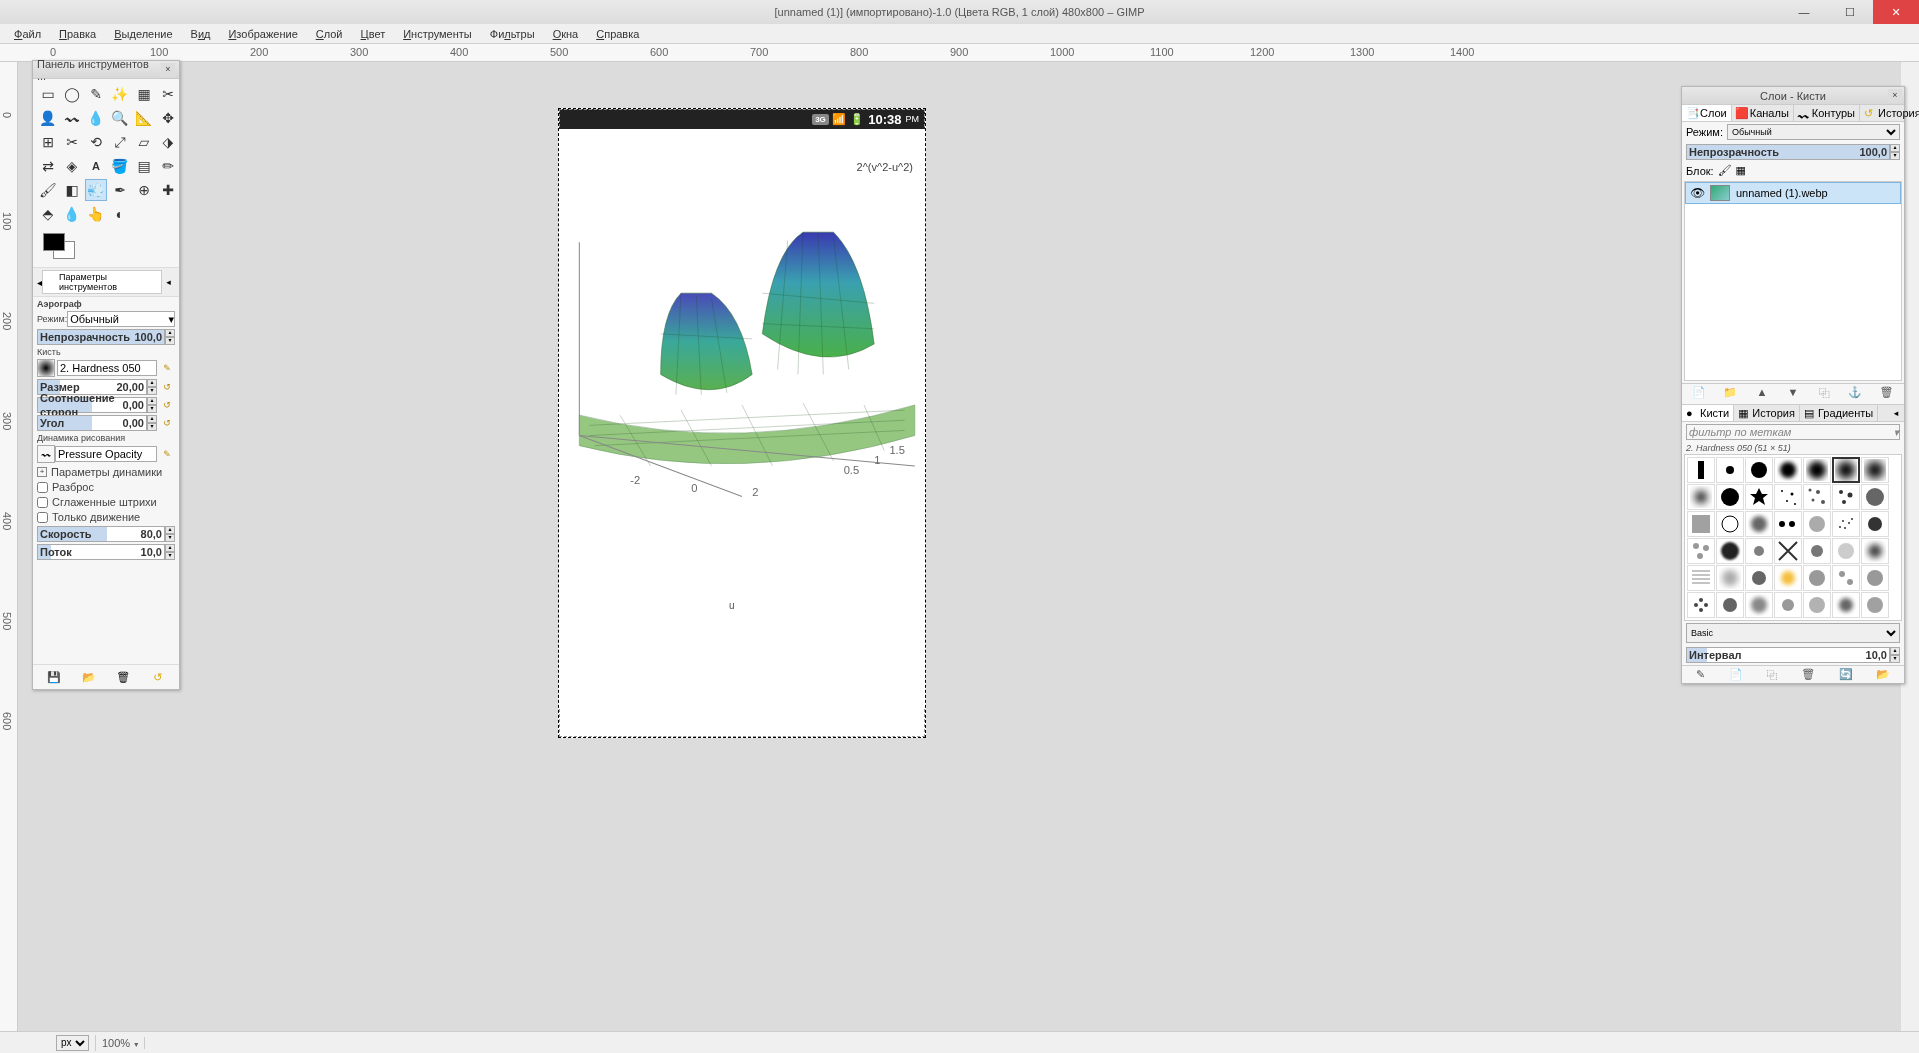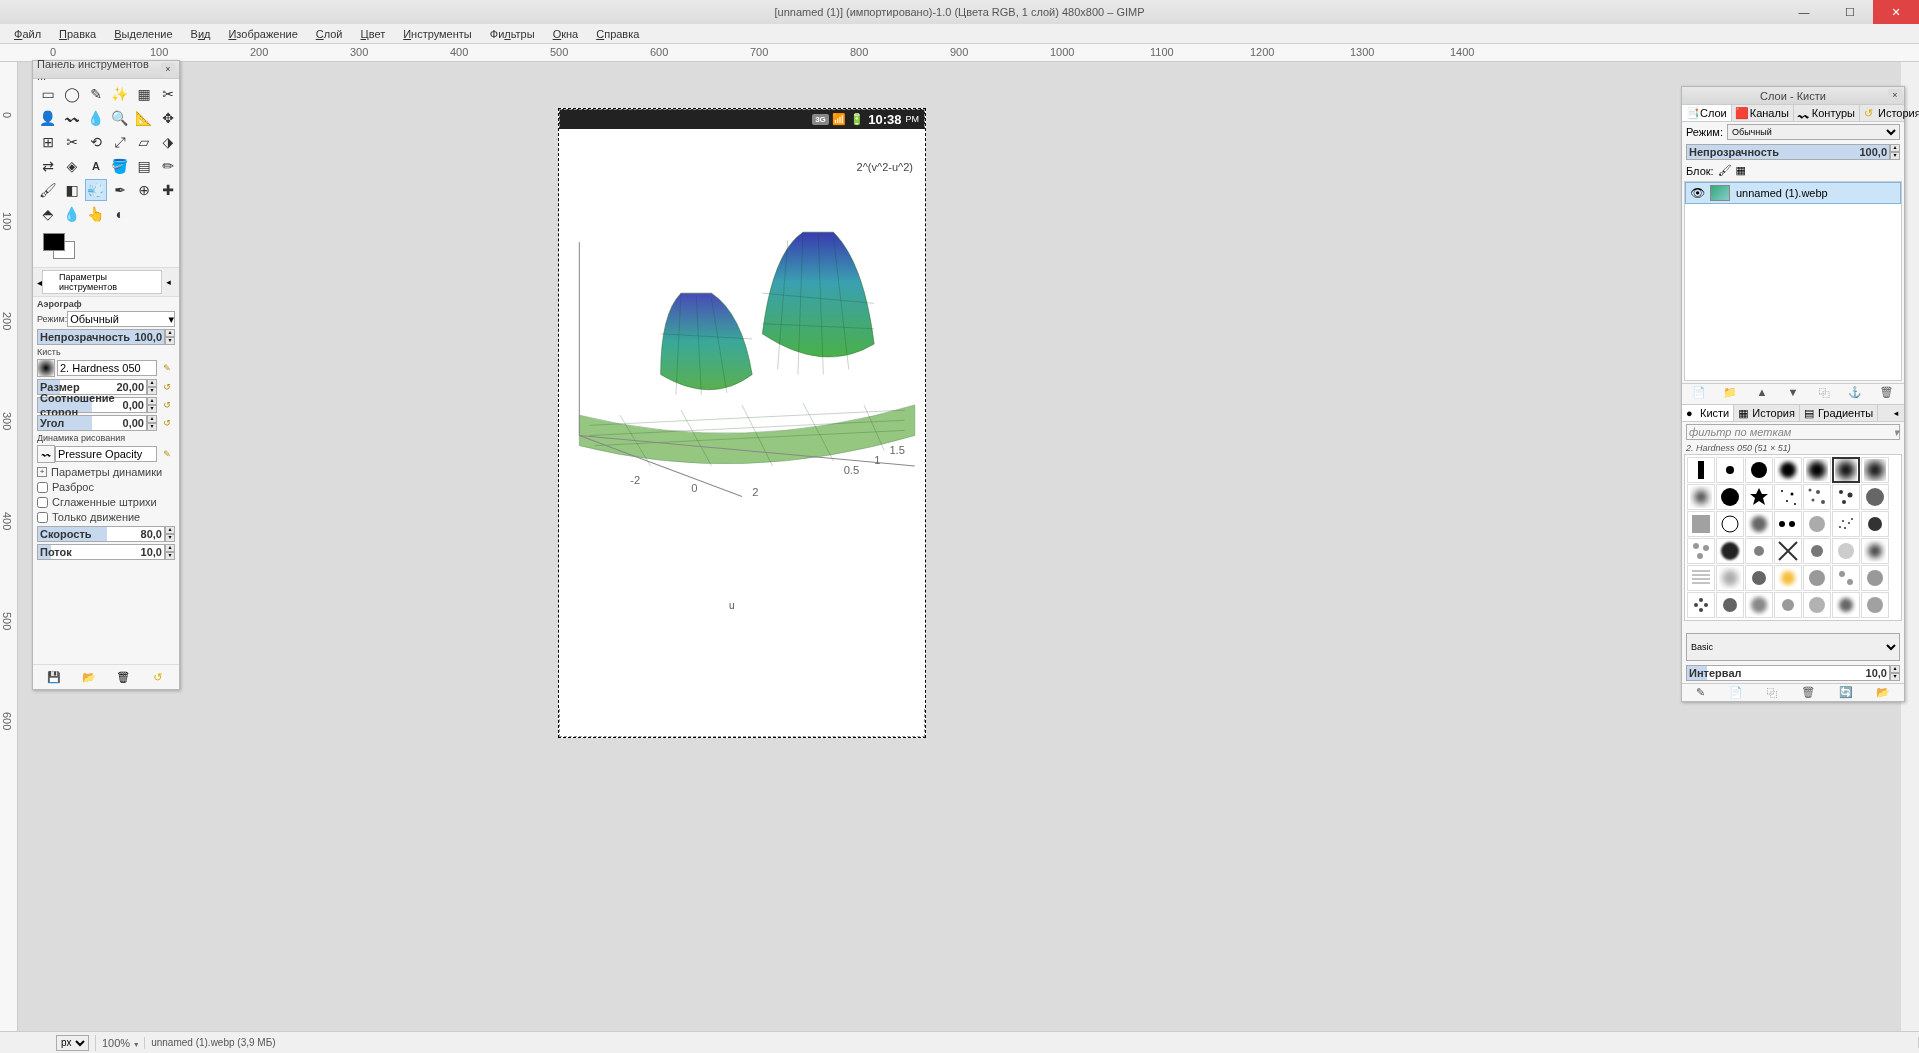--- a/index.html
+++ b/index.html
@@ -89,21 +89,21 @@
 .layer-buttons div { width: 16px; height: 16px; font-size: 11px; text-align: center; color: #555; }
 
 .brush-section { border-top: 1px solid #ccc; }
 .brush-filter { width: calc(100% - 8px); margin: 2px 4px; border: 1px solid #aaa; height: 16px; font-size: 9px; font-style: italic; color: #888; padding-left: 2px; display: flex; align-items: center; justify-content: space-between; }
 .brush-info { padding: 1px 4px; font-size: 9px; font-style: italic; color: #555; }
 .brush-grid { display: grid; grid-template-columns: repeat(7, 28px); gap: 1px; padding: 2px; background: #fff; border: 1px solid #ccc; margin: 0 2px; max-height: 188px; overflow-y: auto; }
 .brush-item { width: 28px; height: 26px; border: 1px solid #ddd; display: flex; align-items: center; justify-content: center; background: #fff; }
 .brush-item.selected { border: 2px solid #333; }
 .brush-item svg { width: 22px; height: 22px; }
 .brush-preset-row { display: flex; align-items: center; padding: 2px 4px; font-size: 9px; }
-.brush-preset-row select { flex: 1; border: 1px solid #aaa; height: 28px; font-size: 9px; margin-top: 10px; }
+.brush-preset-row select { flex: 1; border: 1px solid #aaa; height: 20px; font-size: 9px; }
 .brush-footer { display: flex; justify-content: space-around; padding: 2px; border-top: 1px solid #ccc; }
 .brush-footer div { font-size: 11px; color: #555; }
 
 
 .statusbar { position: absolute; left: 0; right: 0; bottom: 0; height: 22px; background: #f0f0f0; border-top: 1px solid #ccc; display: flex; align-items: center; z-index: 5; }
 .status-seg { border-right: 1px solid #ccc; padding: 0 6px; font-size: 10px; color: #555; display: flex; align-items: center; gap: 2px; }
 .status-seg select { border: 1px solid #aaa; font-size: 10px; height: 16px; }
 
 
 .tri-dd::after { content: "▾"; color: #666; font-size: 8px; margin-left: 2px; }
@@ -778,14 +778,13 @@
 
 <div class="statusbar">
   <div class="status-seg" style="width:50px"></div>
   <div class="status-seg">
       <select><option>px</option></select>
     </div>
   <div class="status-seg">
       <span>100%</span>
       <span class="tri-dd"></span>
     </div>
-  <div class="status-seg" style="flex:1">unnamed (1).webp (3,9 МБ)</div>
 </div>
 
 </body></html>

